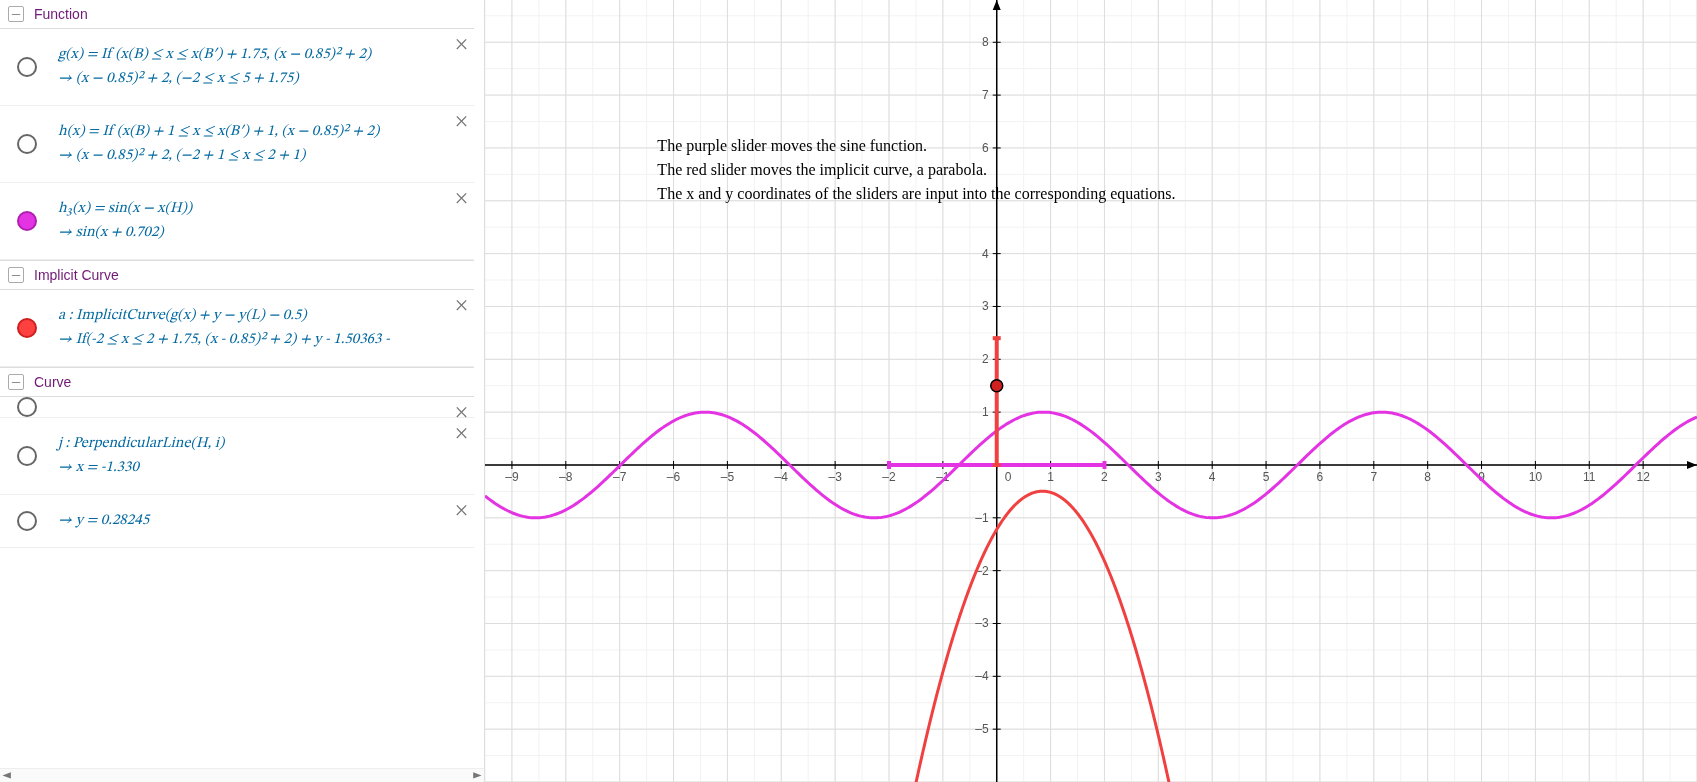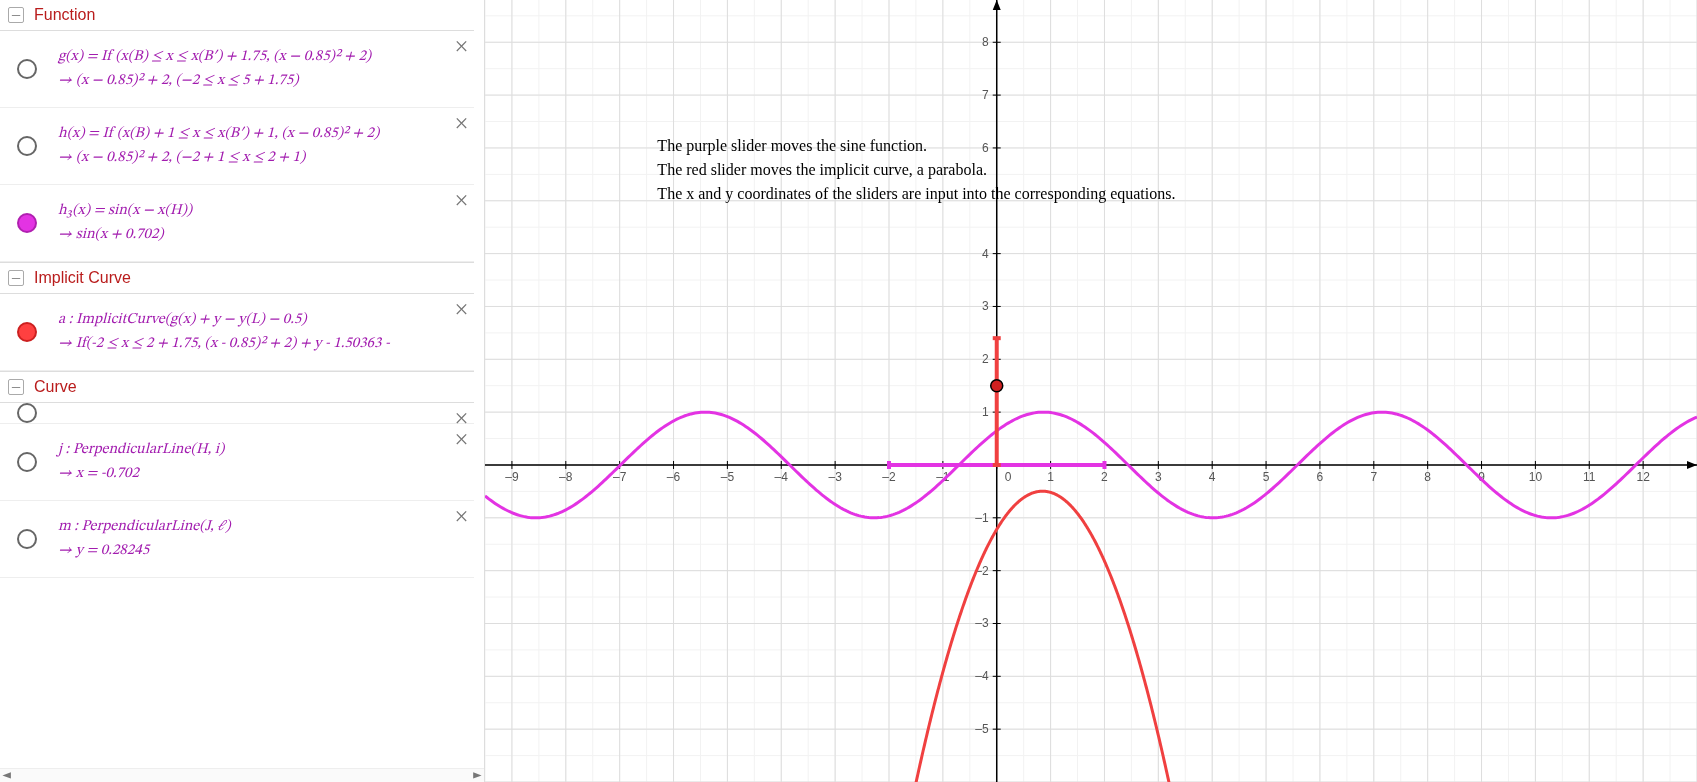--- a/index.html
+++ b/index.html
@@ -5,28 +5,28 @@
   * { box-sizing: border-box; margin: 0; padding: 0; }
   html, body { width: 100%; height: 100%; font-family: "Cambria Math", "STIX Two Math", "Times New Roman", serif; font-size: 15px; color: #333; background:#fff; }
   .app { display: flex; width: 1697px; height: 782px; }
   .left { width: 485px; height: 100%; border-right: 1px solid #ddd; position: relative; overflow: hidden; }
   .left-inner { height: 100%; overflow-y: auto; overflow-x: hidden; padding-right: 10px; }
   .left-inner::-webkit-scrollbar { width: 10px; }
   .left-inner::-webkit-scrollbar-thumb { background: #ccc; border-radius: 5px; }
   .section { border-top: 1px solid #ddd; border-bottom: 1px solid #ddd; padding: 6px 8px 6px 34px; display:flex; align-items:center; position:relative; }
   .section:first-child { border-top: none; }
   .section-toggle { position:absolute; left:8px; top:50%; transform:translateY(-50%); width:16px; height:16px; border:1px solid #aaa; border-radius:2px; display:flex; align-items:center; justify-content:center; color:#888; font-size:14px; line-height:1; cursor:pointer; }
-  .section-label { color:#b91c1c; font-family: Arial, sans-serif; font-size:16px; }
+  .section-label { color:#701a75; font-family: Arial, sans-serif; font-size:14px; }
   .row { display:flex; align-items:stretch; border-bottom:1px solid #eee; position:relative; }
   .marker { width:54px; display:flex; align-items:center; justify-content:center; flex-shrink:0; }
   .circle { width:20px; height:20px; border-radius:50%; border:2px solid #666; background:#fff; }
   .circle.filled-magenta { background:#e333e3; border-color:#b020b0; }
   .circle.filled-red { background:#ff4040; border-color:#cc2020; }
   .close-btn { position:absolute; right:6px; top:6px; color:#777; font-size:18px; line-height:1; cursor:pointer; }
-  .content { flex:1; padding:14px 30px 14px 4px; font-style: italic; color:#a21caf; line-height:1.6; }
+  .content { flex:1; padding:14px 30px 14px 4px; font-style: italic; color:#0369a1; line-height:1.6; }
   .left-scroll-bottom { position:absolute; bottom:0; left:0; right:0; height:14px; background:#fafafa; border-top:1px solid #eee; display:flex; align-items:center; justify-content:space-between; padding:0 2px; }
   .left-scroll-bottom span { font-size:10px; color:#777; }
   .right { flex:1; height:100%; position:relative; }
   svg.graph { width:100%; height:100%; display:block; }
   .axis-label { font: normal 12px Arial, sans-serif; fill:#555; }
   .annot { font: normal 16px "Times New Roman", serif; fill:#000; }
   .grid-minor { stroke:#f2f2f2; stroke-width:1; }
   .grid-major { stroke:#ddd; stroke-width:1; }
   .axis { stroke:#000; stroke-width:1.5; }
   .tick { stroke:#000; stroke-width:1; }
@@ -105,31 +105,30 @@
           </div>
       </div>
 
       <div class="row">
         <span class="close-btn">×</span>
         <div class="marker">
             <span class="circle"></span>
           </div>
         <div class="content">
           <div>j : PerpendicularLine(H, i)</div>
-          <div>→   x = -0.702</div>
-        </div>
-      </div>
-
-      <div class="row">
-        <span class="close-btn">×</span>
-        <div class="marker">
-            <span class="circle"></span>
-          </div>
-        <div class="content">
-          <div>m : PerpendicularLine(J, ℓ)</div>
+          <div>→   x = -1.330</div>
+        </div>
+      </div>
+
+      <div class="row">
+        <span class="close-btn">×</span>
+        <div class="marker">
+            <span class="circle"></span>
+          </div>
+        <div class="content">
           <div>→   y = 0.28245</div>
         </div>
       </div>
 
     </div>
     <div class="left-scroll-bottom">
       <span>◄</span>
       <span>►</span>
     </div>
   </div>

